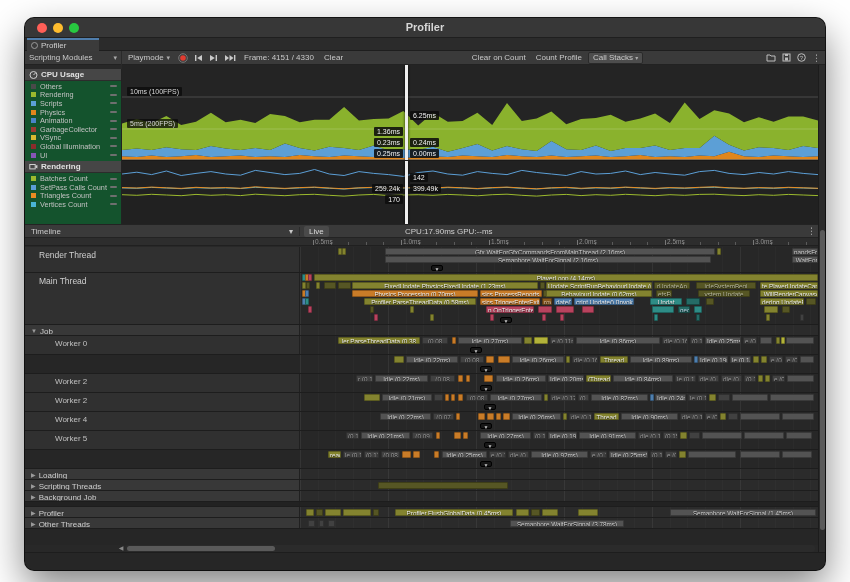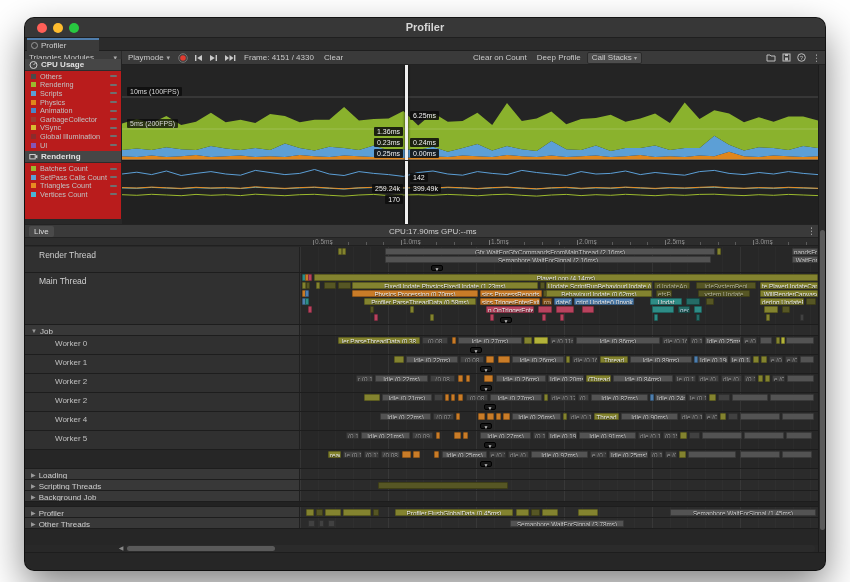--- a/index.html
+++ b/index.html
@@ -19,21 +19,21 @@
 .toolbar{position:absolute;left:0;top:33px;right:0;height:14px;background:#3a3a3a;border-bottom:1px solid #222;display:flex;align-items:center;font-size:8px;color:#c9c9c9;white-space:nowrap}
 .tb-dd{height:14px;line-height:14px;padding:0 4px;position:relative}
 .tb-dd .caret{color:#aaa;margin-left:3px;font-size:7px}
 .tb-mod{width:97px;border-right:1px solid #2a2a2a;display:flex;justify-content:space-between;align-items:center}
 .tbtn{padding:0 4px;height:12px;line-height:12px;border-radius:2px;margin-left:2px}
 .tbtn.icon{padding:0 2px;display:flex;align-items:center}
 .tbtn.raised{background:#4d4d4d;border:1px solid #2a2a2a;line-height:10px}
 .spacer{flex:1}
 .kebab{color:#bdbdbd;font-size:9px;padding:0 4px}
 
-.modpane{position:absolute;left:0;top:41px;width:97px;height:160px;background:#b91c1c;border-right:1px solid #222}
+.modpane{position:absolute;left:0;top:51px;width:97px;height:160px;background:#14532d;border-right:1px solid #222}
 .modhead{height:12px;background:#464646;border-bottom:1px solid #2c2c2c;color:#e0e0e0;font-size:8px;font-weight:bold;line-height:12px;padding-left:4px;display:flex;align-items:center;gap:3px}
 .modhead svg{flex:0 0 auto}
 .legend{padding:1px 0}
 .lrow{display:flex;align-items:center;height:8.6px;padding:0 4px 0 6px;color:#c2c2c2;font-size:7.3px}
 .lrow .sq{width:5px;height:5px;margin-right:4px;flex:0 0 auto}
 .lrow .lbl{flex:1;overflow:hidden;white-space:nowrap}
 .lrow .dash{width:7px;height:2px;background:#6f6f6f;border-radius:1px;flex:0 0 auto}
 
 .charts{position:absolute;left:97px;top:47px;right:7px;height:160px}
 .chart{position:absolute;left:0;right:0;overflow:hidden}
@@ -41,21 +41,21 @@
 #renChart{top:96px;height:64px;background:#212121;border-bottom:1px solid #1a1a1a}
 .glabel{position:absolute;background:rgba(10,10,10,.75);color:#d8d8d8;font-size:7px;line-height:9px;padding:0 3px;border-radius:1px;pointer-events:none}
 .selline{position:absolute;top:0;bottom:0;width:3px;background:#efefef;box-shadow:0 0 3px rgba(0,0,0,.8)}
 .tip{position:absolute;background:rgba(12,12,12,.88);color:#f0f0f0;font-size:7px;line-height:9px;padding:0 3px;border-radius:1px;white-space:nowrap}
 
 .strip{position:absolute;left:0;top:207px;right:0;height:6px;background:#282828}
 
 .tlhead{position:absolute;left:0;top:206px;right:7px;height:14px;background:#3a3a3a;border-top:1px solid #232323;border-bottom:1px solid #232323;display:flex;align-items:center;font-size:8px;color:#c9c9c9}
 .tlhead .tl-dd{width:275px;display:flex;justify-content:space-between;padding:0 6px;border-right:1px solid #2c2c2c}
 .livebtn{margin-left:4px;padding:0 5px;height:11px;line-height:11px;background:#4a4a4a;border-radius:2px;color:#ddd}
-.cpu-gpu{position:absolute;left:364px;font-size:8px;color:#cfcfcf}
+.cpu-gpu{position:absolute;left:380px;font-size:8px;color:#cfcfcf}
 .tlkebab{position:absolute;right:2px;color:#bdbdbd;font-size:9px}
 .ruler{position:absolute;left:275px;top:220px;width:518px;height:8px;background:#2d2d2d;border-bottom:1px solid #202020;overflow:hidden}
 .ruler .tick{position:absolute;bottom:0;width:1px;height:3px;background:#5a5a5a}
 .ruler .tick.major{height:5px;background:#787878}
 .ruler .rlab{position:absolute;top:0;font-size:6.5px;color:#8d8d8d;white-space:nowrap}
 .rulerpane{position:absolute;left:0;top:220px;width:275px;height:8px;background:#2d2d2d;border-bottom:1px solid #202020}
 .threads{position:absolute;left:0;top:229px;right:7px;bottom:25px;background:#262626;overflow:hidden}
 .trowc{position:relative;width:100%}
 .pane{position:absolute;left:0;top:0;bottom:0;width:275px;background:#303030;border-right:1px solid #202020;color:#cfcfcf;overflow:hidden}
 .pane .pn{position:absolute;top:3px;left:14px;font-size:8.5px;white-space:nowrap}
@@ -103,21 +103,21 @@
       <div class="tl g"></div>
       <div class="wtitle">Profiler</div>
     </div>
 
     <div class="tabrow">
       <div class="tab"><span class="ticon"></span><span>Profiler</span></div>
     </div>
 
     <div class="toolbar">
       <div class="tb-dd tb-mod">
-          <span>Triangles Modules</span>
+          <span>Scripting Modules</span>
           <span class="caret">▾</span>
         </div>
       <div class="tb-dd" style="margin-left:2px"><span>Playmode</span><span class="caret">▾</span></div>
       <div class="tbtn icon">
           <svg width="10" height="10" viewBox="0 0 10 10">
             <circle cx="5" cy="5" r="4.3" fill="none" stroke="#777" stroke-width="1"></circle>
             <circle cx="5" cy="5" r="2.8" fill="#e03c31"></circle>
           </svg>
         </div>
       <div class="tbtn icon">
@@ -136,21 +136,21 @@
           <svg width="12" height="8" viewBox="0 0 12 8">
             <path d="M1 1 L5 4 L1 7 Z" fill="#c9c9c9"></path>
             <path d="M5.5 1 L9.5 4 L5.5 7 Z" fill="#c9c9c9"></path>
             <rect x="10" y="1" width="1.4" height="6" fill="#c9c9c9"></rect>
           </svg>
         </div>
       <div class="tbtn">Frame: 4151 / 4330</div>
       <div class="tbtn">Clear</div>
       <div class="spacer"></div>
       <div class="tbtn">Clear on Count</div>
-      <div class="tbtn">Deep Profile</div>
+      <div class="tbtn">Count Profile</div>
       <div class="tbtn raised"><span>Call Stacks</span> <span class="caret" style="font-size:6px;color:#aaa">▾</span></div>
       <div class="spacer" style="max-width:240px"></div>
       <div class="tbtn icon">
           <svg width="10" height="9" viewBox="0 0 10 9">
             <path d="M1 2 h3 l1 1 h4 v5 h-8 Z" fill="none" stroke="#bdbdbd" stroke-width="1"></path>
           </svg>
         </div>
       <div class="tbtn icon">
           <svg width="9" height="9" viewBox="0 0 9 9">
             <rect x="1" y="1" width="7" height="7" fill="none" stroke="#bdbdbd" stroke-width="1"></rect>
@@ -285,20 +285,24 @@
           <div class="tip" style="top: 12px; left: 288px;">142</div>
           <div class="tip" style="top: 23px; right: 415px;">259.24k</div>
           <div class="tip" style="top: 23px; left: 288px;">399.49k</div>
           <div class="tip" style="top: 34px; right: 415px;">170</div>
         </div>
     </div>
 
     <div class="strip"></div>
 
     <div class="tlhead">
+      <div class="tl-dd">
+          <span>Timeline</span>
+          <span class="caret">▾</span>
+        </div>
       <div class="livebtn">Live</div>
       <div class="cpu-gpu">CPU:17.90ms   GPU:--ms</div>
       <div class="tlkebab">⋮</div>
     </div>
 
     <div class="rulerpane"></div>
     <div class="ruler" id="ruler">
         <div class="tick" style="left: 13px;"></div>
         <div class="tick" style="left: 30.6px;"></div>
         <div class="tick" style="left: 48.2px;"></div>
@@ -465,23 +469,20 @@
               <div class="span c-grayDim" style="left: 443px; width: 14px;">e (0.10r</div>
               <div class="span c-gray" style="left: 460px; width: 12px;"></div>
               <div class="span c-olive" style="left: 476px; width: 3px;"></div>
               <div class="span c-oliveBright" style="left: 481px; width: 3px;"></div>
               <div class="span c-gray" style="left: 486px; width: 28px;"></div>
             </div>
             <div class="mk" style="left: 170px; bottom: 1px;">▼</div>
           </div>
         </div>
         <div class="trowc thread-sep" style="height: 19px;">
-          <div class="pane">
-            <div class="pn worker"><span>Worker 1</span></div>
-          </div>
           <div class="track">
             <div class="trow">
               <div class="span c-olive" style="left: 94px; width: 10px;"></div>
               <div class="span c-gray" style="left: 106px; width: 52px;">Idle (0.22ms)</div>
               <div class="span c-grayDim" style="left: 160px; width: 24px;">(0.08</div>
               <div class="span c-orange" style="left: 186px; width: 8px;"></div>
               <div class="span c-orange" style="left: 198px; width: 12px;"></div>
               <div class="span c-gray" style="left: 212px; width: 52px;">Idle (0.26ms)</div>
               <div class="span c-olive" style="left: 266px; width: 4px;"></div>
               <div class="span c-grayDim" style="left: 272px; width: 26px;">dle (0.16ms</div>

